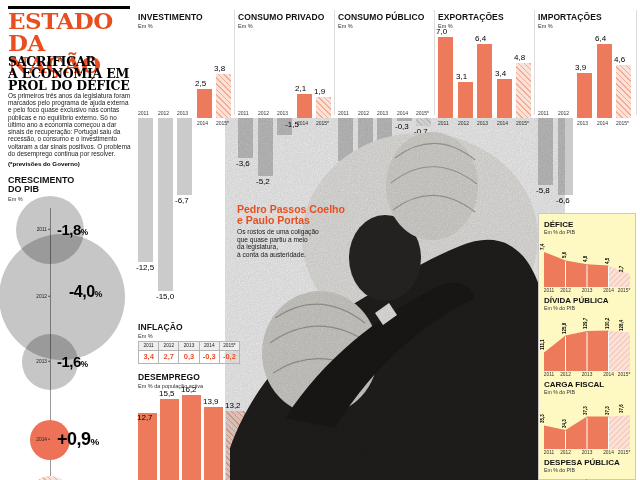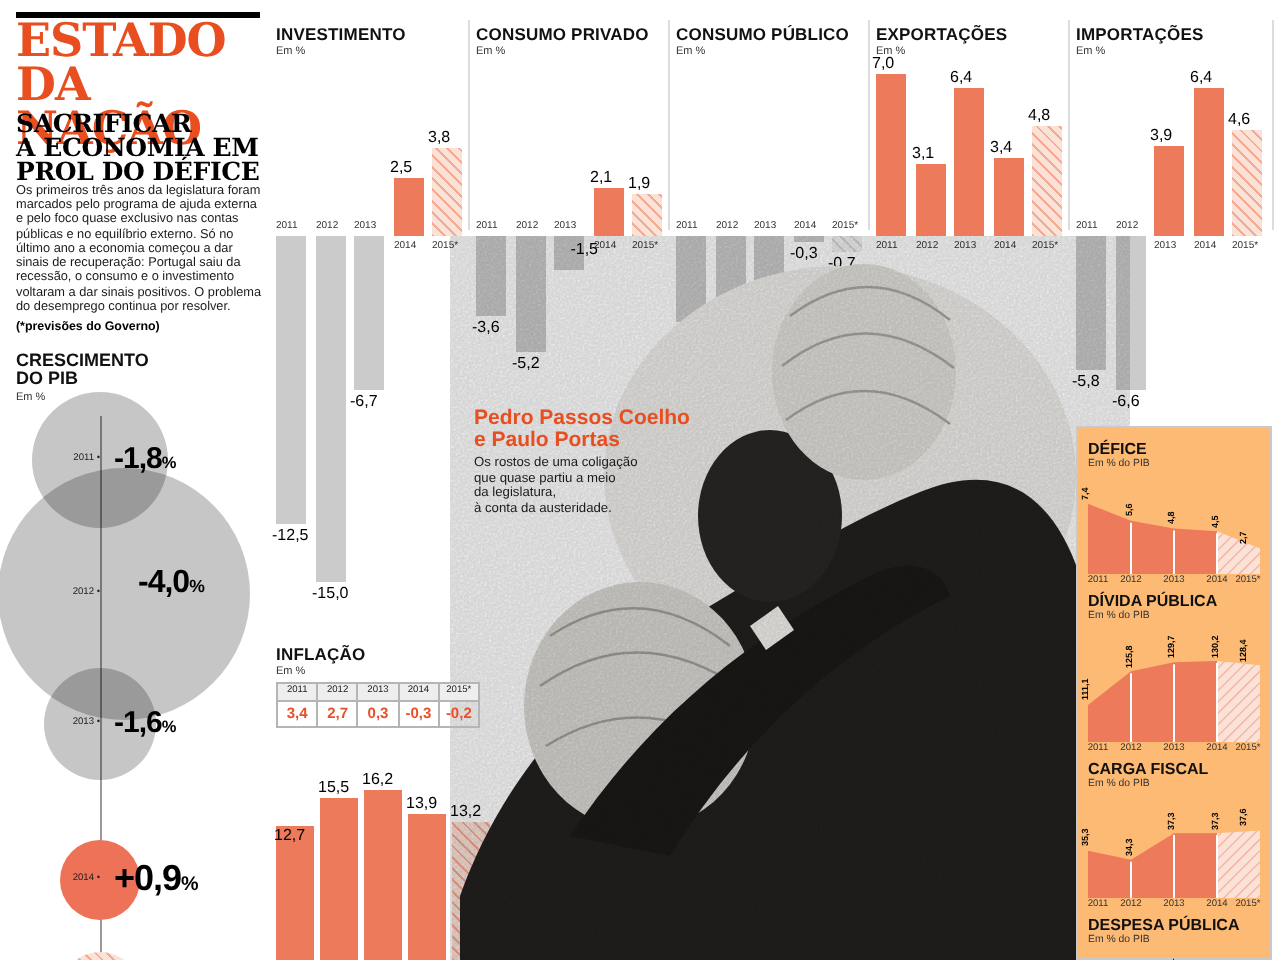--- a/index.html
+++ b/index.html
@@ -60,21 +60,21 @@
   .tbl-row.vals .tbl-cell{font-size:7.5px;font-weight:bold;color:#e8502a;height:12px;line-height:12px;border-top:1px solid #b5b5b5;}
   .tbl-cell{width:20px;text-align:center;border-right:1px solid #b5b5b5;}
   .tbl-cell:last-child{border-right:none;}
 
   
   .desemprego{position:absolute;left:138px;top:372px;width:110px;z-index:0;}
   .des-host{position:absolute;left:138px;top:388px;width:112px;height:92px;z-index:0;}
 
   
   .sidebar{position:absolute;left:538px;top:213px;width:98px;height:267px;
-    border:1px solid #c9c9c9;background:#fdba74;z-index:2;padding:4px 5px;box-sizing:border-box;}
+    border:1px solid #c9c9c9;background:#fef9c3;z-index:2;padding:4px 5px;box-sizing:border-box;}
   .sb-title{font-size:8px;font-weight:bold;margin-top:2px;}
   .sb-sub{font-size:5.2px;color:#333;}
   .area-wrap{position:relative;margin-top:1px;}
   .area-label{position:absolute;font-size:4.5px;font-weight:bold;transform:rotate(-90deg);
     transform-origin:0 100%;width:18px;height:5px;color:#000;}
   .area-years{position:relative;height:7px;}
   .area-year{position:absolute;font-size:4.8px;color:#333;width:16px;text-align:center;top:1px;}
   .wline{stroke:#fff;stroke-width:1;}
 </style>
 </head>
@@ -265,20 +265,24 @@
         <div class="tbl-row vals">
           <div class="tbl-cell">3,4</div>
           <div class="tbl-cell">2,7</div>
           <div class="tbl-cell">0,3</div>
           <div class="tbl-cell">-0,3</div>
           <div class="tbl-cell">-0,2</div>
         </div>
       </div>
   </div>
 
+  <div class="desemprego">
+    <div class="col-title">DESEMPREGO</div>
+    <div class="col-sub">Em % da população activa</div>
+  </div>
   <div class="des-host">
       <div class="bar solid" style="left: 0px; width: 19px; top: 25px; height: 67px;"></div>
       <div class="bar-label" style="left: -1px; top: 15px; margin-top: 10px;">12,7</div>
       <div class="bar solid" style="left: 22px; width: 19px; top: 11px; height: 81px;"></div>
       <div class="bar-label" style="left: 21px; top: 1px;">15,5</div>
       <div class="bar solid" style="left: 44px; width: 19px; top: 7px; height: 85px;"></div>
       <div class="bar-label" style="left: 43px; top: -3px;">16,2</div>
       <div class="bar solid" style="left: 66px; width: 19px; top: 19px; height: 73px;"></div>
       <div class="bar-label" style="left: 65px; top: 9px;">13,9</div>
       <div class="bar hatch" style="left: 88px; width: 19px; top: 23px; height: 69px;"></div>

